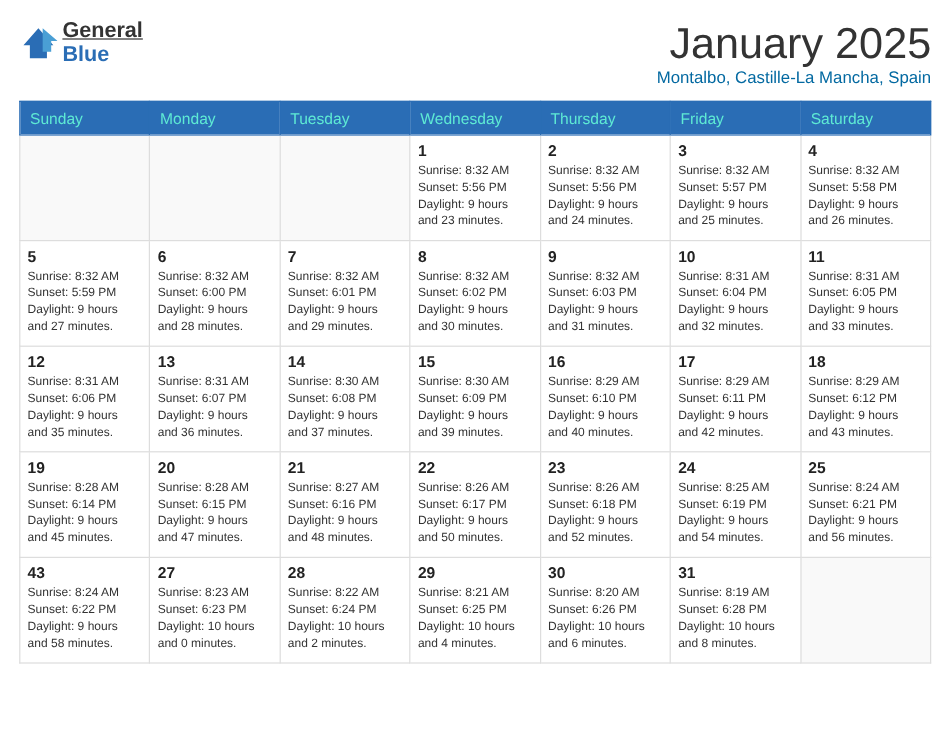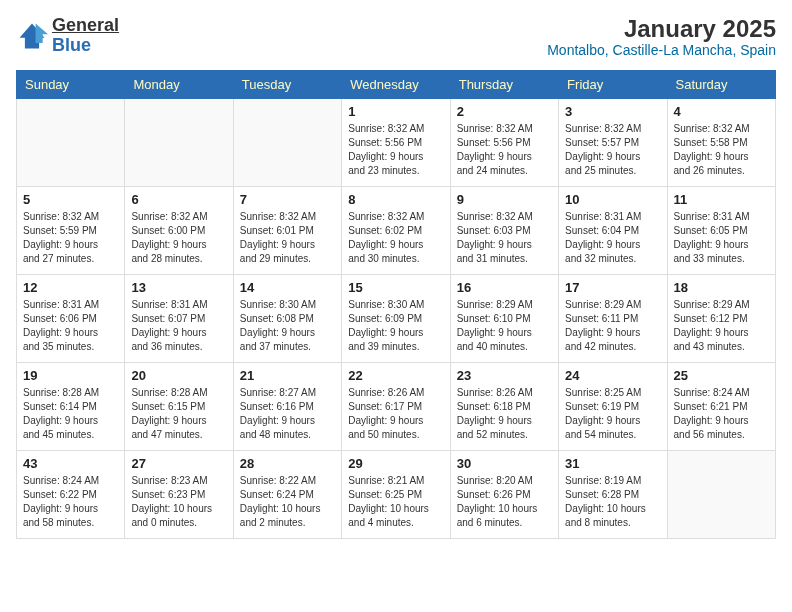--- a/index.html
+++ b/index.html
@@ -38,37 +38,37 @@
       color: #2a6db5;
     }
     .logo-icon {
       width: 32px;
       height: 32px;
     }
     .title-block {
       text-align: right;
     }
     .month-title {
-      font-size: 24px;
-      font-weight: bold;
+      font-size: 36px;
+      font-weight: normal;
       color: #333;
       line-height: 1.1;
     }
     .location-title {
       font-size: 14px;
       color: #0369a1;
     }
     .calendar {
       width: 100%;
       border-collapse: collapse;
       border: 1px solid #ccc;
     }
     .calendar th {
       background: #2a6db5;
-      color: #fef9c3;
+      color: #5eead4;
       text-align: left;
       padding: 6px 8px;
       font-size: 13px;
       font-weight: normal;
       border: 1px solid #2a6db5;
     }
     .calendar td {
       vertical-align: top;
       border: 1px solid #ddd;
       padding: 5px 6px;

